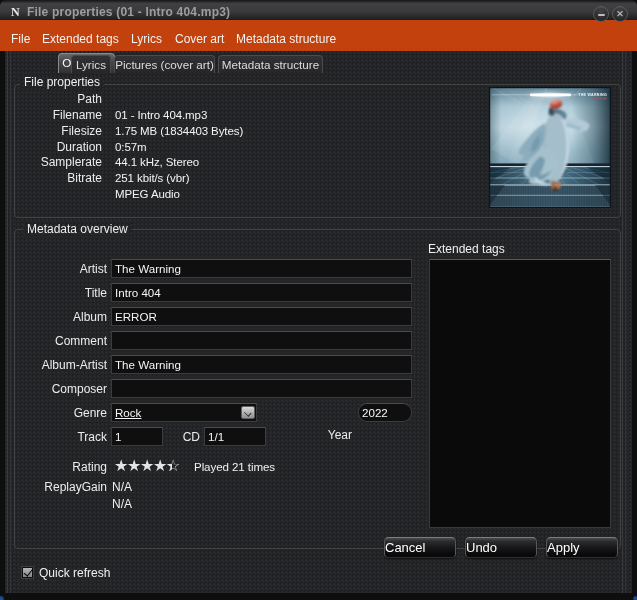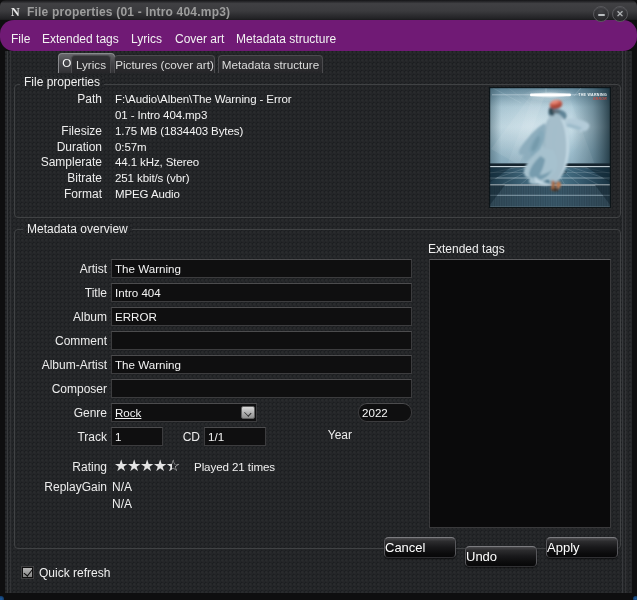--- a/index.html
+++ b/index.html
@@ -9,21 +9,21 @@
 #ticon{position:absolute;left:11px;top:5px;font:bold 12px "Liberation Serif",serif;color:#e8e8e8;}
 #ttext{position:absolute;left:27px;top:5px;font-weight:bold;color:#9d9d9d;letter-spacing:0.2px;}
 .winbtn{position:absolute;top:6px;width:16px;height:16px;border-radius:50%;
  background:radial-gradient(circle at 50% 30%,#424246,#27272a 75%);
  border:1px solid #58585c;box-shadow:inset 0 1px 1px rgba(255,255,255,0.12);z-index:30;
  color:#c0c0c3;text-align:center;}
 #btnmin{left:593px;}
 #btncls{left:612px;}
 #btnmin span{display:block;margin:7px auto 0;width:7px;height:2px;background:#b9bdbf;border-radius:1px;}
 #btncls span{display:block;font-size:9px;font-weight:bold;line-height:15px;color:#aeb2b4;}
-#menubar{position:absolute;left:0;top:20px;width:637px;height:31px;background:#701a75;border-radius:14px;}
+#menubar{position:absolute;left:0;top:20px;width:637px;height:31px;background:#c2410c;}
 .mi{position:absolute;top:12px;color:#f2f2f2;}
 #client{position:absolute;left:5px;top:51px;width:627px;height:542px;
  background-color:#191b1d;background-image:
  radial-gradient(2.6px 2.6px at 1.3px 1.3px, #292b2d 30%, rgba(41,43,45,0) 100%),
  radial-gradient(2.6px 2.6px at 3.3px 3.3px, #232527 30%, rgba(35,37,39,0) 100%);
  background-size:4px 4px;}
 .groove{position:absolute;top:51px;height:542px;width:1px;background:#37393c;}
 
 .tab{position:absolute;top:55px;height:18px;white-space:nowrap;font-size:11.7px;background:linear-gradient(#323235,#262629);
  border:1px solid #4b4b4e;border-bottom:none;border-radius:4px 4px 0 0;color:#dcdcdc;
@@ -96,43 +96,42 @@
 <div class="tab sel" style="left:13px;width:57px;margin-left:45px;">Overview</div>
 <div class="tab" style="left:71px;width:40px;">Lyrics</div>
 <div class="tab" style="left:114px;width:101px;">Pictures (cover art)</div>
 <div class="tab" style="left:218px;width:105px;">Metadata structure</div>
 
 <div class="fs" style="left:14px;top:83.5px;width:607px;height:134.5px;">
  <span class="lg" style="left:5px;top:-8.5px;background-position:2px 0px;">File properties</span>
 </div>
 <div class="fr" style="left:0;top:91px;width:500px;">
     <span class="fl">Path</span>
-    <span class="fv">F:\Audio\Alben\The Warning - Error</span>
   </div>
 <div class="fr" style="left:0;top:107px;width:500px;">
+    <span class="fl">Filename</span>
     <span class="fv">01 - Intro 404.mp3</span>
   </div>
 <div class="fr" style="left:0;top:123px;width:500px;">
     <span class="fl">Filesize</span>
     <span class="fv">1.75 MB (1834403 Bytes)</span>
   </div>
 <div class="fr" style="left:0;top:139px;width:500px;">
     <span class="fl">Duration</span>
     <span class="fv">0:57m</span>
   </div>
 <div class="fr" style="left:0;top:154px;width:500px;">
     <span class="fl">Samplerate</span>
     <span class="fv">44.1 kHz, Stereo</span>
   </div>
 <div class="fr" style="left:0;top:170px;width:500px;">
     <span class="fl">Bitrate</span>
     <span class="fv">251 kbit/s (vbr)</span>
   </div>
 <div class="fr" style="left:0;top:185.5px;width:500px;">
-    <span class="fl">Format</span>
     <span class="fv">MPEG Audio</span>
   </div>
 
 <svg class="abs" style="left:489px;top:87px;" width="122" height="121" viewBox="0 0 122 121">
  <defs>
   <linearGradient id="wall" x1="0" y1="0" x2="0" y2="1">
    <stop offset="0" stop-color="#5d8295"></stop>
         <stop offset="0.25" stop-color="#a7c6d4"></stop>
    <stop offset="0.5" stop-color="#bed7e2"></stop>
         <stop offset="0.8" stop-color="#97b9c9"></stop>
@@ -290,16 +289,16 @@
     <span style="position:absolute;left:0;top:0;width:6px;overflow:hidden;">★</span>
   </div>
 <div class="abs" style="left:194px;top:460px;font-size:11.6px;letter-spacing:-0.1px;">Played 21 times</div>
 <div class="ml" style="top:480px;">ReplayGain</div>
 <div class="abs" style="left:112px;top:480px;">N/A</div>
 <div class="abs" style="left:112px;top:497px;">N/A</div>
 
 <div id="cb"></div>
 <div class="abs" style="left:39px;top:566px;">Quick refresh</div>
 <div class="btn" style="left:384px;">Cancel</div>
-<div class="btn" style="left:465px;margin-top:9px;">Undo</div>
+<div class="btn" style="left:465px;">Undo</div>
 <div class="btn" style="left:546px;">Apply</div>
 <div class="blue" style="left:-2px;top:596px;width:6px;height:6px;"></div>
 <div class="blue" style="left:633px;top:596px;width:5px;height:5px;"></div>
 
 </body></html>

